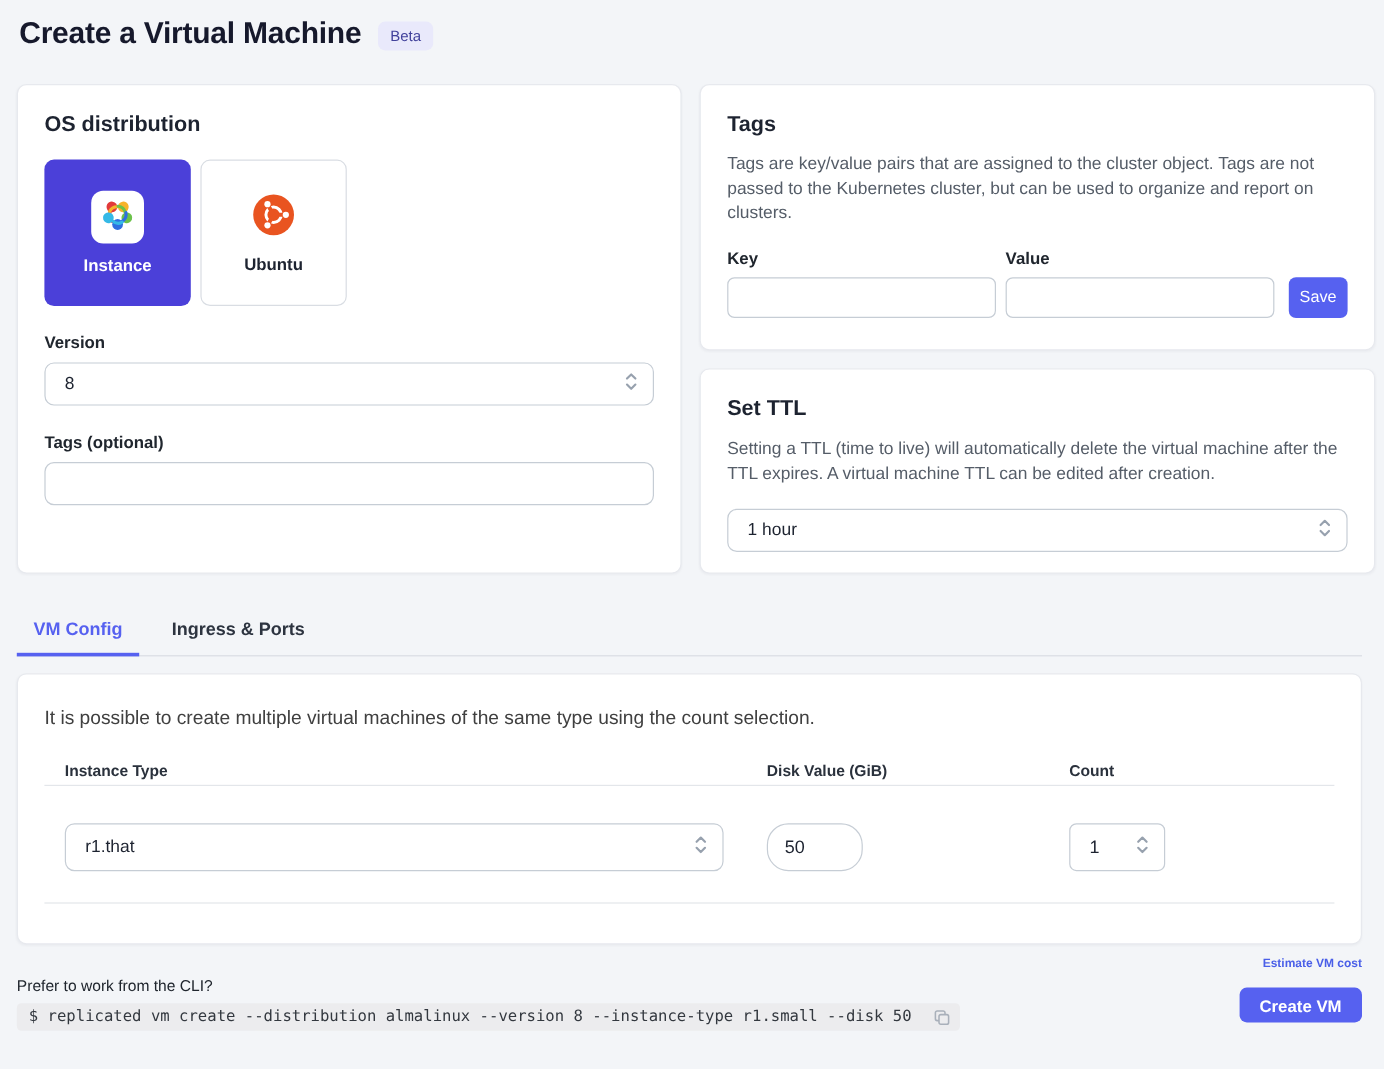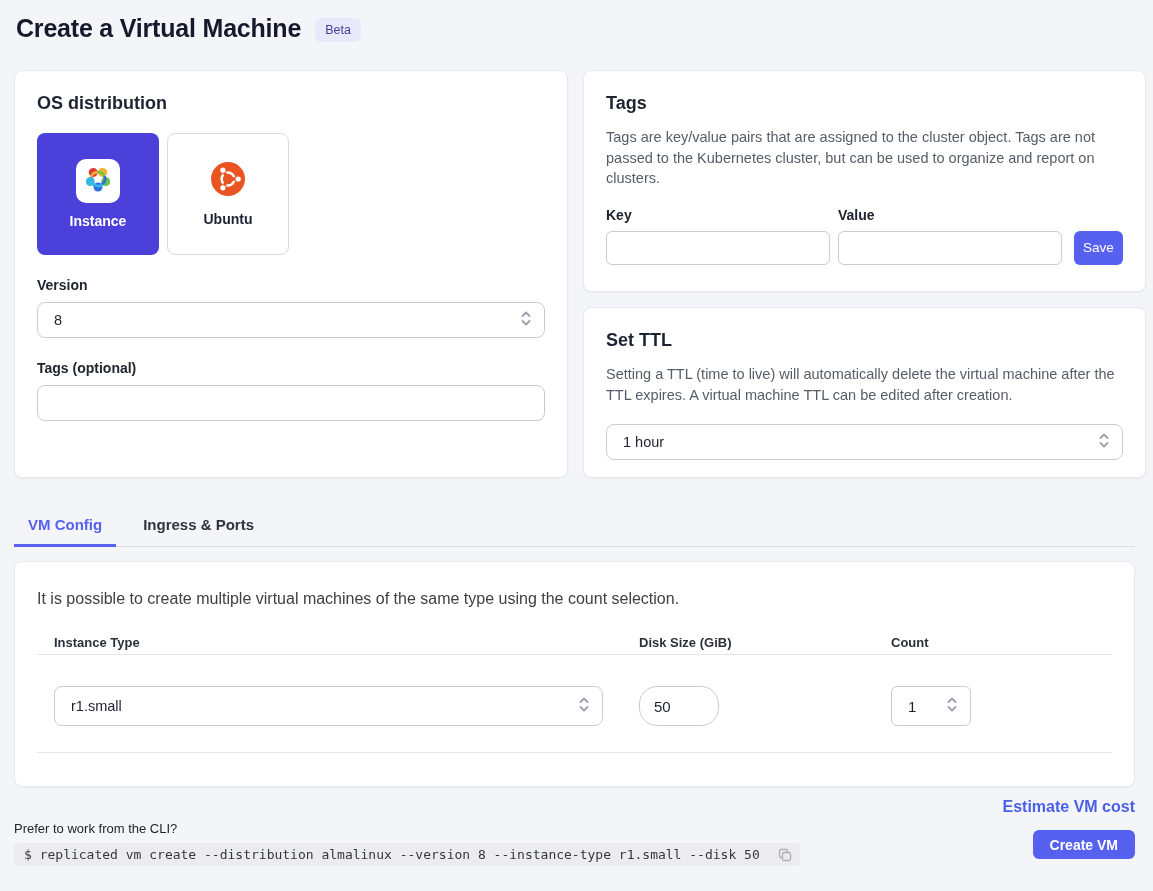--- a/index.html
+++ b/index.html
@@ -108,21 +108,21 @@
     font-family:"Liberation Sans",sans-serif;
   }
   .stepper {
     position:relative; width:80px; height:40px; border:1px solid #c6cdd5; border-radius:6px;
     background:#fff; display:flex; align-items:center; padding:0 30px 0 16px;
     font-size:15px; color:#1d2330;
   }
 
   
   .estimate-row { display:flex; justify-content:flex-end; margin-top:11px; }
-  .estimate-link { font-size:16px; font-weight:600; color:#4a5fe8; text-decoration:none; cursor:pointer; }
+  .estimate-link { font-size:10px; font-weight:600; color:#4a5fe8; text-decoration:none; cursor:pointer; }
   .footer-row { display:flex; justify-content:space-between; align-items:flex-start; margin-top:5px; }
   .cli-block { }
   .cli-prompt { font-size:13px; color:#20262e; }
   .cli-code {
     display:inline-flex; align-items:center; gap:18px; margin-top:7px;
     background:#ececee; border-radius:4px; padding:4px 8px 4px 10px;
     font-family:"DejaVu Sans Mono","Liberation Mono",monospace;
     font-size:13px; color:#33383f;
   }
   .create-btn {
@@ -247,28 +247,28 @@
   <div class="tabs-row">
     <div class="tab active">VM Config</div>
     <div class="tab">Ingress &amp; Ports</div>
   </div>
 
   <div class="card vm-card">
     <div class="vm-intro">It is possible to create multiple virtual machines of the same type using the count selection.</div>
 
     <div class="vm-table-head">
       <div class="col1">Instance Type</div>
-      <div>Disk Size (GiB)</div>
+      <div>Disk Value (GiB)</div>
       <div>Count</div>
     </div>
 
     <div class="vm-row">
       <div>
         <div class="select-box">
-          <span>r1.small</span>
+          <span>r1.that</span>
           <span class="chev">
             <svg width="12" height="18" viewBox="0 0 12 18" fill="none" stroke="#97a1ae" stroke-width="1.8" stroke-linecap="round" stroke-linejoin="round">
               <path d="M2.5 6.5 L6 3 L9.5 6.5"></path>
                 <path d="M2.5 11.5 L6 15 L9.5 11.5"></path>
             </svg>
           </span>
         </div>
       </div>
       <div>
         <input class="disk-input" type="text" value="50" style="">

